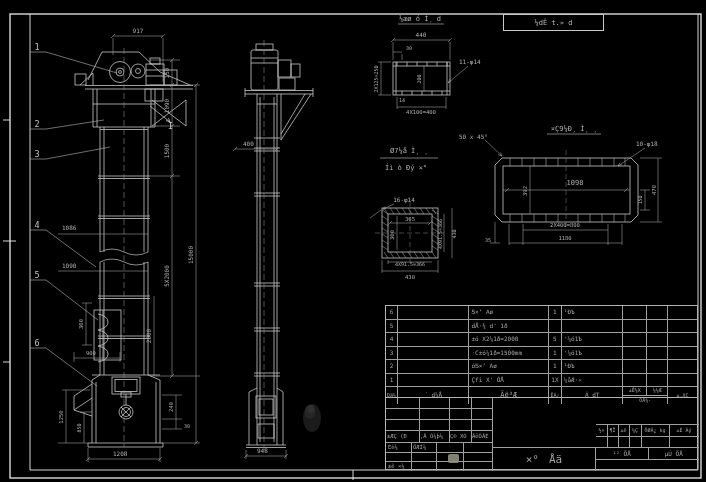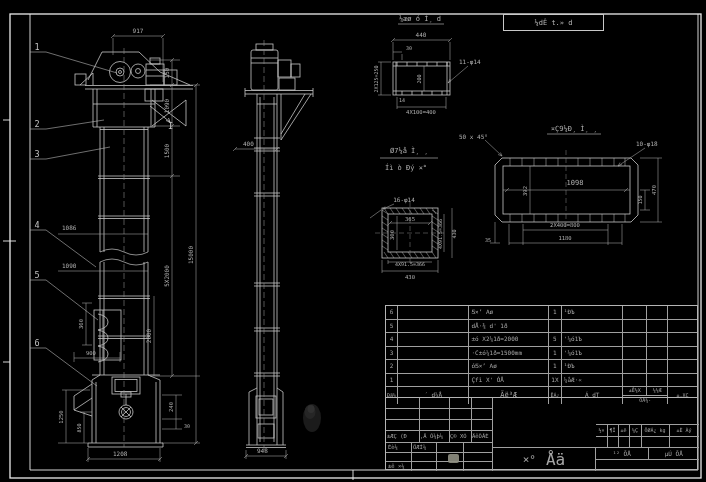--- a/index.html
+++ b/index.html
@@ -342,21 +342,21 @@
     <div class="tb-line" style="left:50px;top:0;width:1px;height:28px"></div>
     <div class="tb-line" style="left:77px;top:0;width:1px;height:28px"></div>
     <div class="abs" style="left:2px;top:0;width:22px;line-height:9px;white-space:nowrap;overflow:hidden">Éè¼</div>
     <div class="abs" style="left:27px;top:0;width:22px;line-height:9px;white-space:nowrap;overflow:hidden">ÖÆÍ¼</div>
     <div class="abs" style="left:2px;top:19px;width:30px;line-height:9px;white-space:nowrap;overflow:hidden">±ê ×¼</div>
     <div class="abs" style="left:62px;top:11px;width:11px;height:9px;background:#8f8f82;border-radius:2px;opacity:.9"></div>
   </div>
 
   <div class="abs" style="left:107px;top:49px;width:103px;height:24px;border-top:1px solid #9f9f9f;border-right:1px solid #9f9f9f;display:flex;align-items:center;justify-content:center;gap:10px">
     <span style="font-size:11px;color:#a5a5a5">×°</span>
-    <span style="font-size:16px;color:#a5a5a5">Åä</span>
+    <span style="font-size:11px;color:#a5a5a5">Åä</span>
   </div>
 
   <div class="abs" style="left:210px;top:26px;width:103px;height:23px;border-top:1px solid #9f9f9f">
     <div class="tb-line" style="left:0;top:11px;width:103px;height:1px"></div>
     <div class="tb-line" style="left:11px;top:0;width:1px;height:22px"></div>
     <div class="tb-line" style="left:22px;top:0;width:1px;height:22px"></div>
     <div class="tb-line" style="left:33px;top:0;width:1px;height:22px"></div>
     <div class="tb-line" style="left:45px;top:0;width:1px;height:22px"></div>
     <div class="tb-line" style="left:73px;top:0;width:1px;height:22px"></div>
     <div class="abs ctr" style="left:0;top:0;width:11px;line-height:11px;font-size:5px">½×</div>

